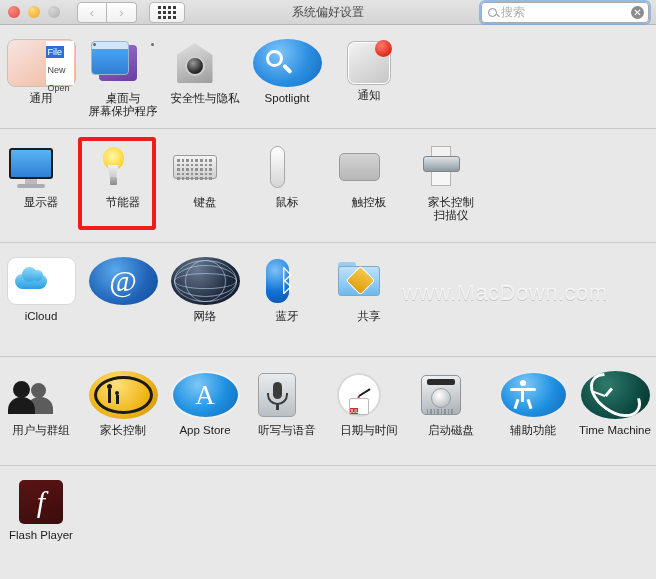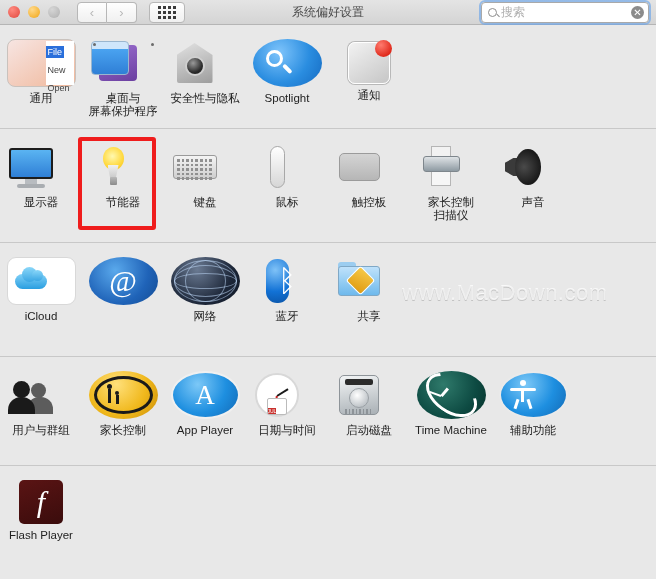--- a/index.html
+++ b/index.html
@@ -458,27 +458,20 @@
       <div class="cell">
         <div class="icon ic-printer">
           <span class="top"></span>
             <span class="paper"></span>
             <span class="body"></span>
         </div>
         <div class="label" style="white-space:pre-line">家长控制
 扫描仪</div>
       </div>
 
-      <div class="cell">
-        <div class="icon ic-sound">
-          <span class="body2"></span>
-            <span class="cone"></span>
-        </div>
-        <div class="label">声音</div>
-      </div>
     </div>
 
     <div class="row sep" style="height:114px">
       <div class="cell">
         <div class="icon ic-icloud">
           <span class="sq"></span>
             <span class="cloud"></span>
         </div>
         <div class="label">iCloud</div>
       </div>
@@ -541,23 +534,32 @@
             <span class="fig3"></span>
         </div>
         <div class="label">家长控制</div>
       </div>
 
       <div class="cell">
         <div class="icon ic-appstore">
           <span class="circ"></span>
             <span class="a">A</span>
         </div>
-        <div class="label">App Player</div>
-      </div>
-
+        <div class="label">App Store</div>
+      </div>
+
+      <div class="cell">
+        <div class="icon ic-dict">
+          <span class="pad"></span>
+            <span class="mic"></span>
+            <span class="arc"></span>
+            <span class="stem"></span>
+        </div>
+        <div class="label">听写与语音</div>
+      </div>
 
       <div class="cell">
         <div class="icon ic-clock">
           <span class="face"></span>
             <span class="hh"></span>
             <span class="mh"></span>
           <span class="cal">
             <span class="m">JUL</span>
             
           </span>
@@ -569,40 +571,40 @@
         <div class="icon ic-disk">
           <span class="d"></span>
             <span class="top2"></span>
             <span class="spin"></span>
             <span class="grill"></span>
         </div>
         <div class="label">启动磁盘</div>
       </div>
 
       <div class="cell">
-        <div class="icon ic-tm">
-          <span class="circ"></span>
-            <span class="ring2"></span>
-            <span class="h1"></span>
-            <span class="h2"></span>
-        </div>
-        <div class="label">Time Machine</div>
-      </div>
-
-      <div class="cell">
         <div class="icon ic-access">
           <span class="circ"></span>
             <span class="hd"></span>
             <span class="bd"></span>
           <span class="lg"></span>
             <span class="l1"></span>
             <span class="l2"></span>
         </div>
         <div class="label">辅助功能</div>
       </div>
+
+      <div class="cell">
+        <div class="icon ic-tm">
+          <span class="circ"></span>
+            <span class="ring2"></span>
+            <span class="h1"></span>
+            <span class="h2"></span>
+        </div>
+        <div class="label">Time Machine</div>
+      </div>
     </div>
 
     <div class="row" style="height:100px">
       <div class="cell">
         <div class="icon ic-flash" style="width:44px;height:44px">
           <span class="sq"></span>
             <span class="f">f</span>
         </div>
         <div class="label">Flash Player</div>
       </div>

